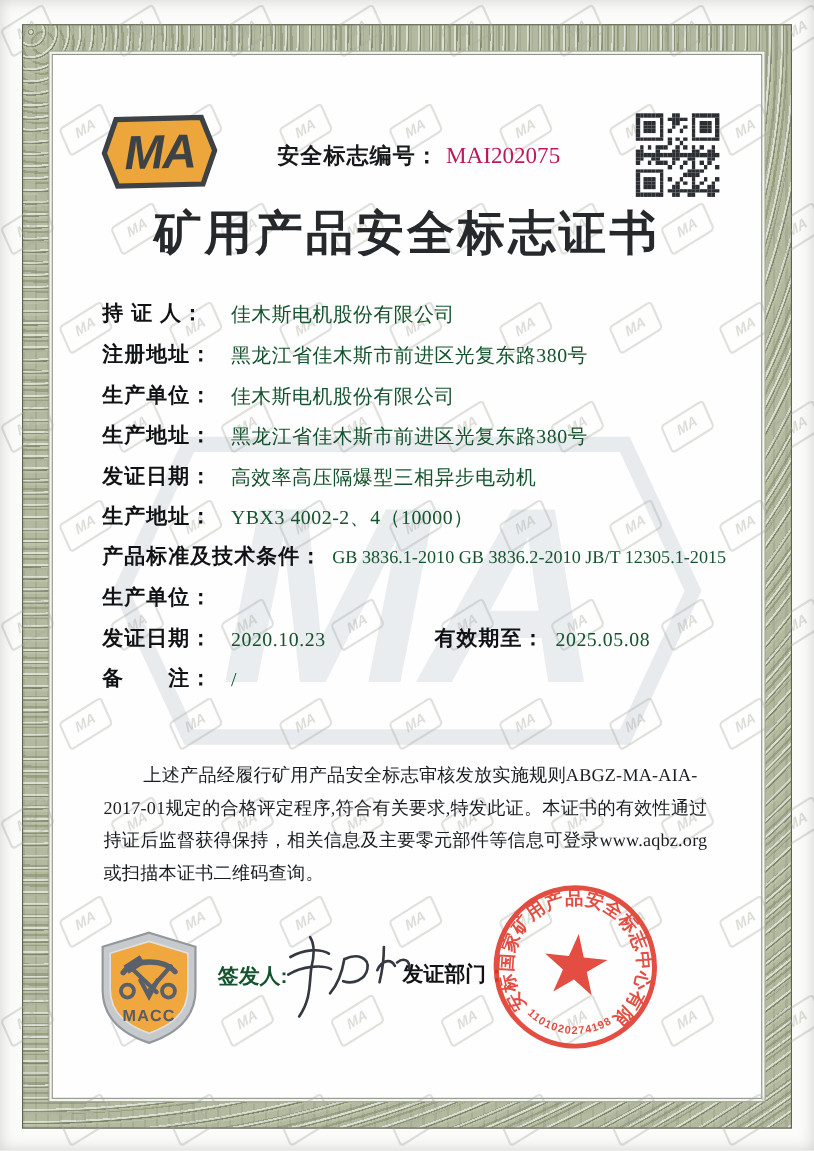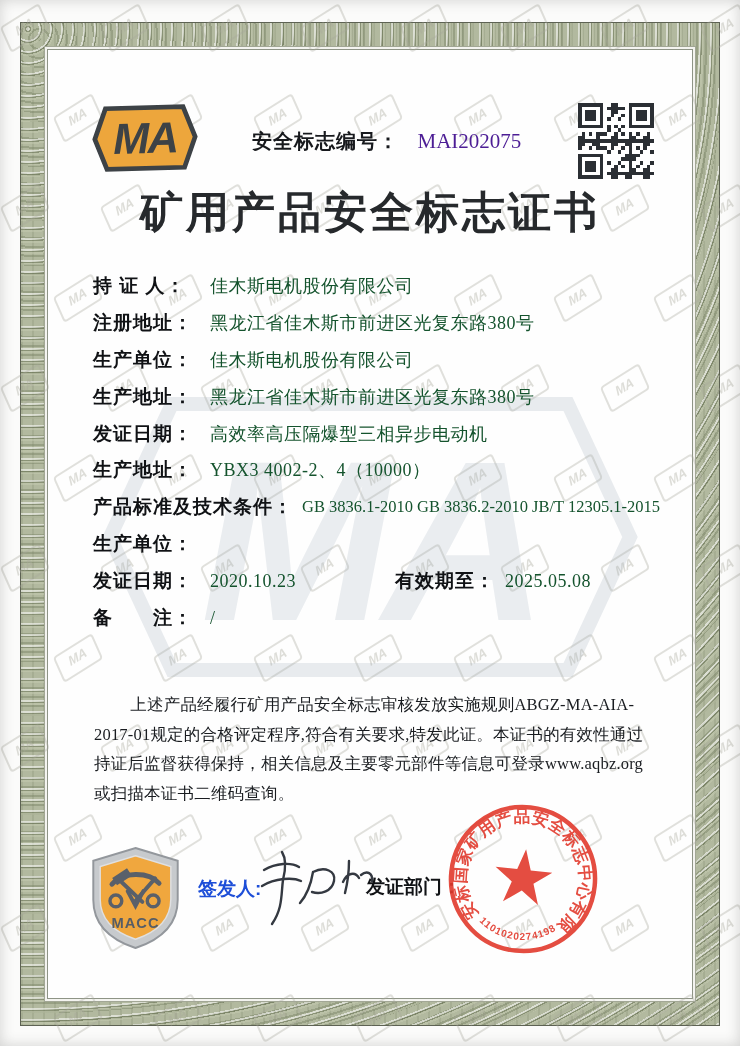--- a/index.html
+++ b/index.html
@@ -30,21 +30,21 @@
   .bigwm-hex{fill:none;stroke:rgba(156,170,184,.22);stroke-width:14px;}
   .bigwm-text{font:italic 900 228px "Liberation Sans",sans-serif;fill:rgba(156,170,184,.20);
       text-anchor:middle;letter-spacing:-8px;}
 
   
   .ma-badge{position:absolute;left:92px;top:101px;width:106px;height:74px;z-index:3;transform:rotate(-1.5deg);}
   .ma-badge polygon{fill:#eda63c;stroke:#3d4246;stroke-width:5;}
   .ma-badge text{font:italic 900 46px "Liberation Sans",sans-serif;fill:#3d4246;text-anchor:middle;letter-spacing:-2px;}
   .cert-no{position:absolute;left:252px;top:128px;z-index:3;white-space:nowrap;}
   .cert-no .lbl{font:700 20px/26px "Liberation Sans",sans-serif;color:#17191d;letter-spacing:1px;}
-  .cert-no .val{font:400 21px/26px "Liberation Serif",serif;color:#4c1d95;margin-left:14px;}
+  .cert-no .val{font:400 21px/26px "Liberation Serif",serif;color:#be185d;margin-left:2px;}
   .qr{position:absolute;left:578px;top:103px;width:76px;height:76px;z-index:3;background:#fff;
       display:grid;grid-template-columns:repeat(21,1fr);grid-template-rows:repeat(21,1fr);}
   .qr i{display:block;}
   .qr i.d{background:#2b2f34;}
 
   .title{position:absolute;left:65px;top:186px;width:610px;margin:0;z-index:3;text-align:center;
       font:700 43px/52px "Liberation Sans",sans-serif;color:#26292c;letter-spacing:3px;}
 
   
   .row{position:absolute;left:93px;width:562px;display:flex;align-items:flex-end;z-index:3;white-space:nowrap;}
@@ -54,21 +54,21 @@
   .row.long .fvalue{font-size:16.5px;letter-spacing:0;}
   .flabel2{flex:none;font:700 19px/26px "Liberation Sans",sans-serif;color:#101215;letter-spacing:1px;margin-left:0;}
   .row.dates .fvalue.v1{min-width:185px;}
   .row.dates .flabel2{min-width:110px;}
 
   .statement{position:absolute;left:94px;top:690px;width:558px;margin:0;z-index:3;
       font:400 16.5px/29.5px "Liberation Serif",serif;color:#191c20;text-indent:2.2em;letter-spacing:.2px;}
 
   
   .shield{position:absolute;left:88px;top:845px;width:95px;height:106px;z-index:3;}
-  .signer{position:absolute;left:198px;top:876px;z-index:3;font:700 19px/26px "Liberation Sans",sans-serif;color:#1d4ed8;}
+  .signer{position:absolute;left:198px;top:876px;z-index:3;font:700 19px/26px "Liberation Sans",sans-serif;color:#14532d;}
   .signature{position:absolute;left:246px;top:840px;width:130px;height:92px;z-index:4;}
   .signature path{fill:none;stroke:#343941;stroke-width:2.4;stroke-linecap:round;}
   .issuer{position:absolute;left:366px;top:874px;z-index:3;font:700 19px/26px "Liberation Sans",sans-serif;color:#101215;}
 
   .seal{position:absolute;left:435px;top:791px;width:176px;height:176px;z-index:5;opacity:.9;transform:rotate(6deg);}
   .seal-ring{fill:none;stroke:#e23a2d;stroke-width:4.5;}
   .seal-star{fill:#e23a2d;}
   .seal-text{font:700 16.5px "Liberation Sans",sans-serif;fill:#e23a2d;letter-spacing:.5px;}
   .seal-num{font:700 10px "Liberation Sans",sans-serif;fill:#e23a2d;letter-spacing:1px;}
 

